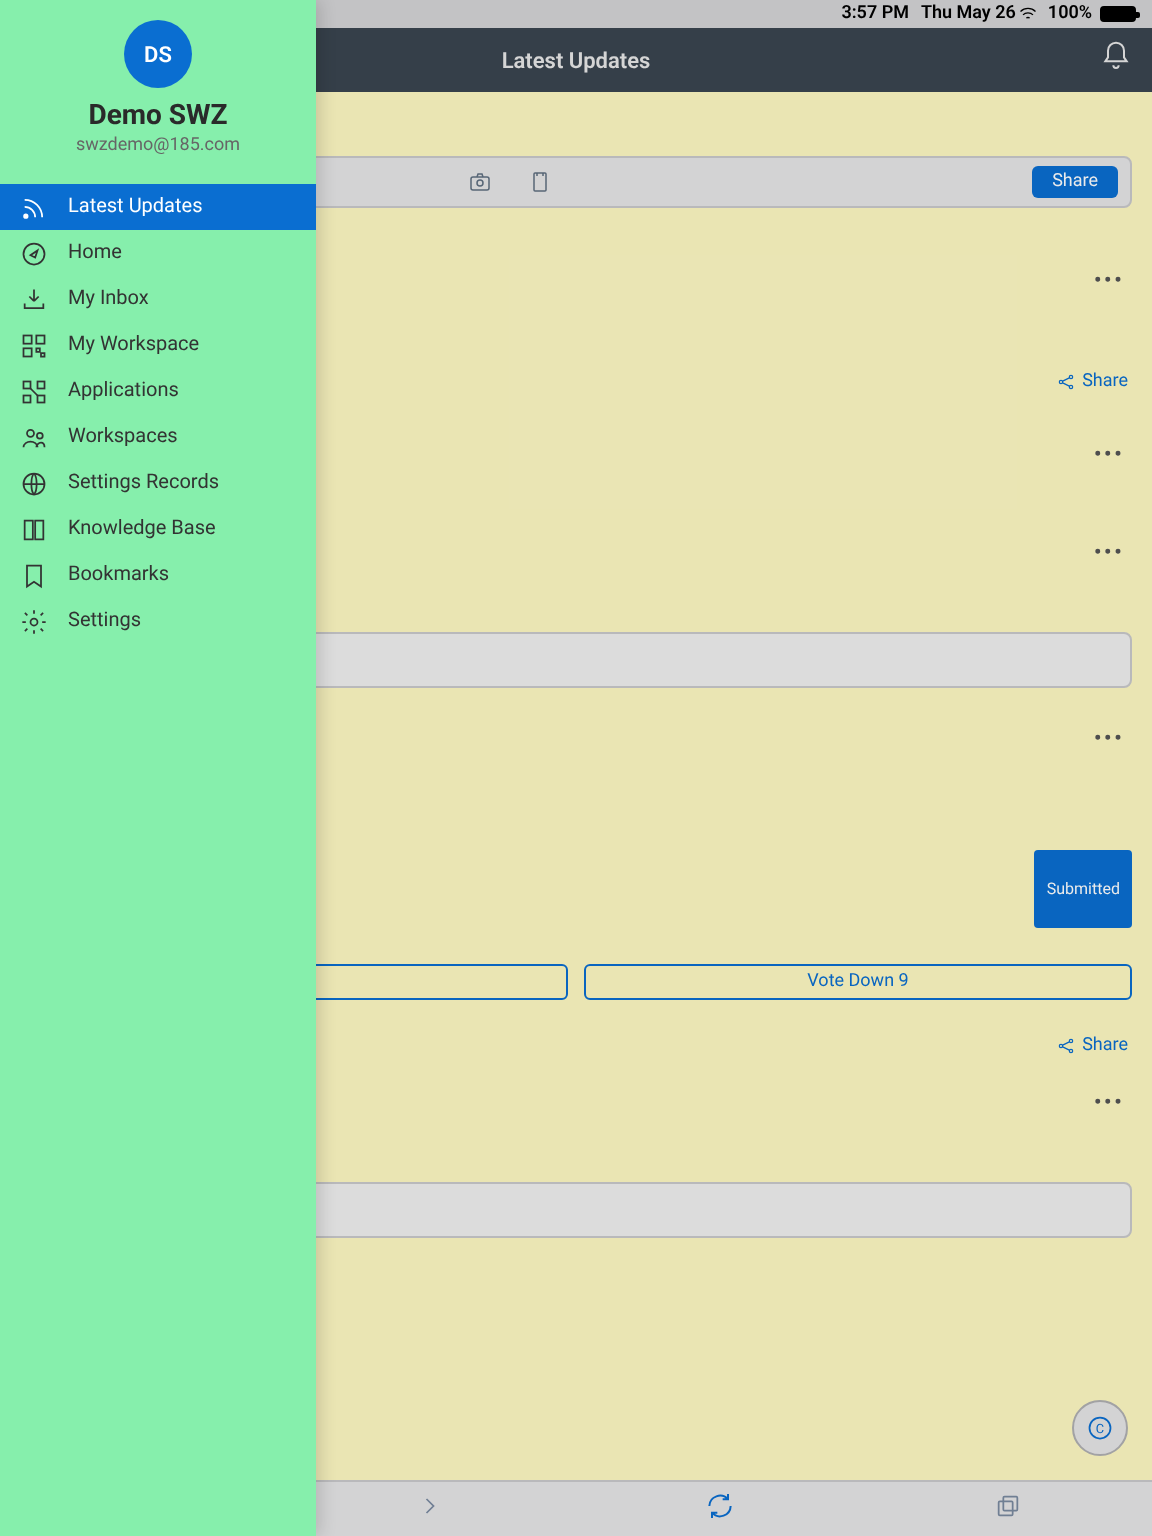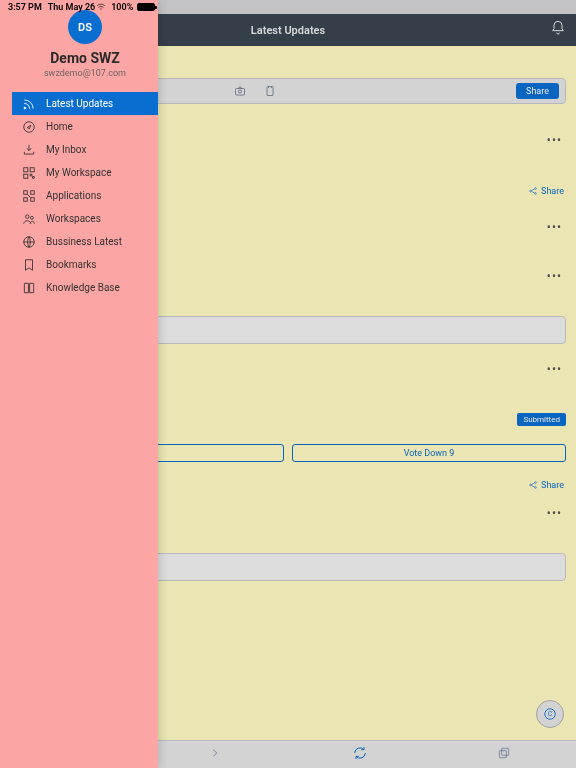--- a/index.html
+++ b/index.html
@@ -1,27 +1,27 @@
 <!DOCTYPE html>
 <html><head>
 <meta charset="utf-8">
 <style>
 * { margin:0; padding:0; box-sizing:border-box; font-family:-apple-system,BlinkMacSystemFont,"Segoe UI",Roboto,sans-serif; }
 html,body { width:576px; height:768px; overflow:hidden; background:#d4d4d6; }
-.status-bar { position:absolute; top:0; left:0; right:0; height:14px; display:flex; align-items:center; padding:0 8px; font-size:9px; font-weight:600; color:#000; z-index:100; justify-content:flex-start; }
+.status-bar { position:absolute; top:0; left:0; right:0; height:14px; display:flex; align-items:center; padding:0 8px; font-size:9px; font-weight:600; color:#000; z-index:100; justify-content:flex-end; }
 .status-left { display:flex; gap:6px; }
 .status-right { display:flex; gap:4px; align-items:center; }
 .battery { width:18px; height:8px; border:1px solid #000; border-radius:2px; position:relative; background:#000; }
 .battery::after { content:""; position:absolute; right:-3px; top:2px; width:2px; height:3px; background:#000; border-radius:0 1px 1px 0; }
 .top-header { position:absolute; top:14px; left:0; right:0; height:32px; background:#3a4550; display:flex; align-items:center; justify-content:center; z-index:5; }
 .top-header-title { color:#e8e8e8; font-size:11px; font-weight:600; }
 .bell-icon { position:absolute; right:10px; color:#e8e8e8; }
 .main { position:absolute; top:46px; left:0; right:0; bottom:28px; overflow:hidden; background:#fef9c3; }
 .overlay { position:absolute; inset:0; background:rgba(0,0,0,0.08); z-index:10; }
-.side-menu { position:absolute; top:0; left:0; width:158px; bottom:0; background:#fca5a5; z-index:50; box-shadow:2px 0 8px rgba(0,0,0,0.15);padding-left:12px; }
+.side-menu { position:absolute; top:0; left:0; width:158px; bottom:0; background:#86efac; z-index:50; box-shadow:2px 0 8px rgba(0,0,0,0.15); }
 .profile { padding:10px 0 8px; text-align:center; }
 .avatar { width:34px; height:34px; border-radius:50%; background:#0a6ed1; color:#fff; font-size:11px; font-weight:600; display:inline-flex; align-items:center; justify-content:center; }
 .profile-name { font-size:14px; font-weight:700; color:#2a2a2a; margin-top:6px; }
 .profile-email { font-size:9px; color:#666; margin-top:2px; }
 .menu-list { margin-top:6px; }
 .menu-item { display:flex; align-items:center; height:23px; padding:0 10px; font-size:10px; color:#333; gap:10px; cursor:pointer; }
 .menu-item.active { background:#0a6ed1; color:#fff; }
 .menu-icon { width:14px; height:14px; display:inline-flex; align-items:center; justify-content:center; flex-shrink:0; }
 .menu-icon svg { width:14px; height:14px; }
 .content { padding:8px 10px; font-size:9px; color:#444; }
@@ -31,21 +31,21 @@
 .share-btn { background:#0a6ed1; color:#fff; font-size:9px; padding:3px 10px; border-radius:3px; border:none; }
 .meta-link { color:#0a6ed1; font-size:8px; margin:14px 0 6px; }
 .dots { color:#555; text-align:right; font-size:12px; letter-spacing:1px; padding-right:4px;}
 .card { margin-top:26px; }
 .open-tag { font-size:8px; color:#555; }
 .share-inline { display:flex; justify-content:flex-end; align-items:center; gap:3px; color:#0a6ed1; font-size:9px; padding:4px 2px; }
 .reply-link { color:#0a6ed1; font-size:8px; margin:18px 0 4px; }
 .empty-box { height:28px; border:1px solid #c9c9cb; border-radius:4px; background:#efefef; margin-top:6px; }
 .pill-row { display:flex; gap:8px; margin-top:18px; }
 .pill { flex:1; border:1px solid #0a6ed1; color:#0a6ed1; font-size:9px; text-align:center; padding:3px 0; border-radius:3px; background:transparent; }
-.submitted-badge { display:inline-block; float:right; background:#0a6ed1; color:#fff; font-size:8px; padding:2px 6px; border-radius:2px; margin-top:8px; }
+.submitted-badge { display:inline-block; float:right; background:#0a6ed1; color:#fff; font-size:8px; padding:15px 6px; border-radius:2px; margin-top:20px; }
 .breadcrumb { font-size:8px; color:#0a6ed1; margin-top:30px; }
 .breadcrumb .sep { color:#888; margin:0 3px; }
 .fab { position:absolute; right:12px; bottom:40px; width:28px; height:28px; border-radius:50%; border:1px solid #b0b0b2; background:#e5e5e7; display:flex; align-items:center; justify-content:center; color:#0a6ed1; z-index:8; }
 .bottom-bar { position:absolute; bottom:0; left:0; right:0; height:28px; background:#e5e5e7; border-top:1px solid #c9c9cb; display:flex; align-items:center; justify-content:space-around; z-index:8; }
 .bottom-bar .bicon { color:#7a8aa0; }
 .bottom-bar .bicon.primary { color:#0a6ed1; }
 svg { stroke:currentColor; fill:none; stroke-width:1.5; }
 .dots-row{display:flex;justify-content:flex-end;}
 </style>
 </head>
@@ -181,21 +181,21 @@
   <span class="bicon"><svg width="14" height="14" viewBox="0 0 24 24">
         <rect x="4" y="8" width="12" height="12" rx="1"></rect>
         <rect x="8" y="4" width="12" height="12" rx="1"></rect>
       </svg></span>
 </div>
 
 <div class="side-menu">
   <div class="profile">
     <div class="avatar">DS</div>
     <div class="profile-name">Demo SWZ</div>
-    <div class="profile-email">swzdemo@107.com</div>
+    <div class="profile-email">swzdemo@185.com</div>
   </div>
   <div class="menu-list" id="menu-list">
       <div class="menu-item active">
         <span class="menu-icon">
           <svg viewBox="0 0 24 24">
             <path d="M4 11a9 9 0 019 9M4 5a15 15 0 0115 15"></path>
             <circle cx="5" cy="19" r="1.5" fill="currentColor"></circle>
           </svg>
         </span>
         <span>Latest Updates</span>
@@ -251,32 +251,41 @@
         </span>
         <span>Workspaces</span>
       </div>
       <div class="menu-item">
         <span class="menu-icon">
           <svg viewBox="0 0 24 24">
             <circle cx="12" cy="12" r="9"></circle>
             <path d="M3 12h18M12 3c3 3 3 15 0 18M12 3c-3 3-3 15 0 18"></path>
           </svg>
         </span>
-        <span>Bussiness Latest</span>
+        <span>Settings Records</span>
+      </div>
+      <div class="menu-item">
+        <span class="menu-icon">
+          <svg viewBox="0 0 24 24">
+            <path d="M4 4h7v16H4zM13 4h7v16h-7z"></path>
+          </svg>
+        </span>
+        <span>Knowledge Base</span>
       </div>
       <div class="menu-item">
         <span class="menu-icon">
           <svg viewBox="0 0 24 24">
             <path d="M6 3h12v18l-6-4-6 4V3z"></path>
           </svg>
         </span>
         <span>Bookmarks</span>
       </div>
       <div class="menu-item">
         <span class="menu-icon">
           <svg viewBox="0 0 24 24">
-            <path d="M4 4h7v16H4zM13 4h7v16h-7z"></path>
-          </svg>
-        </span>
-        <span>Knowledge Base</span>
+            <circle cx="12" cy="12" r="3"></circle>
+            <path d="M12 2v3M12 19v3M4.2 4.2l2.1 2.1M17.7 17.7l2.1 2.1M2 12h3M19 12h3M4.2 19.8l2.1-2.1M17.7 6.3l2.1-2.1"></path>
+          </svg>
+        </span>
+        <span>Settings</span>
       </div>
     </div>
 </div>
 
 </body></html>

